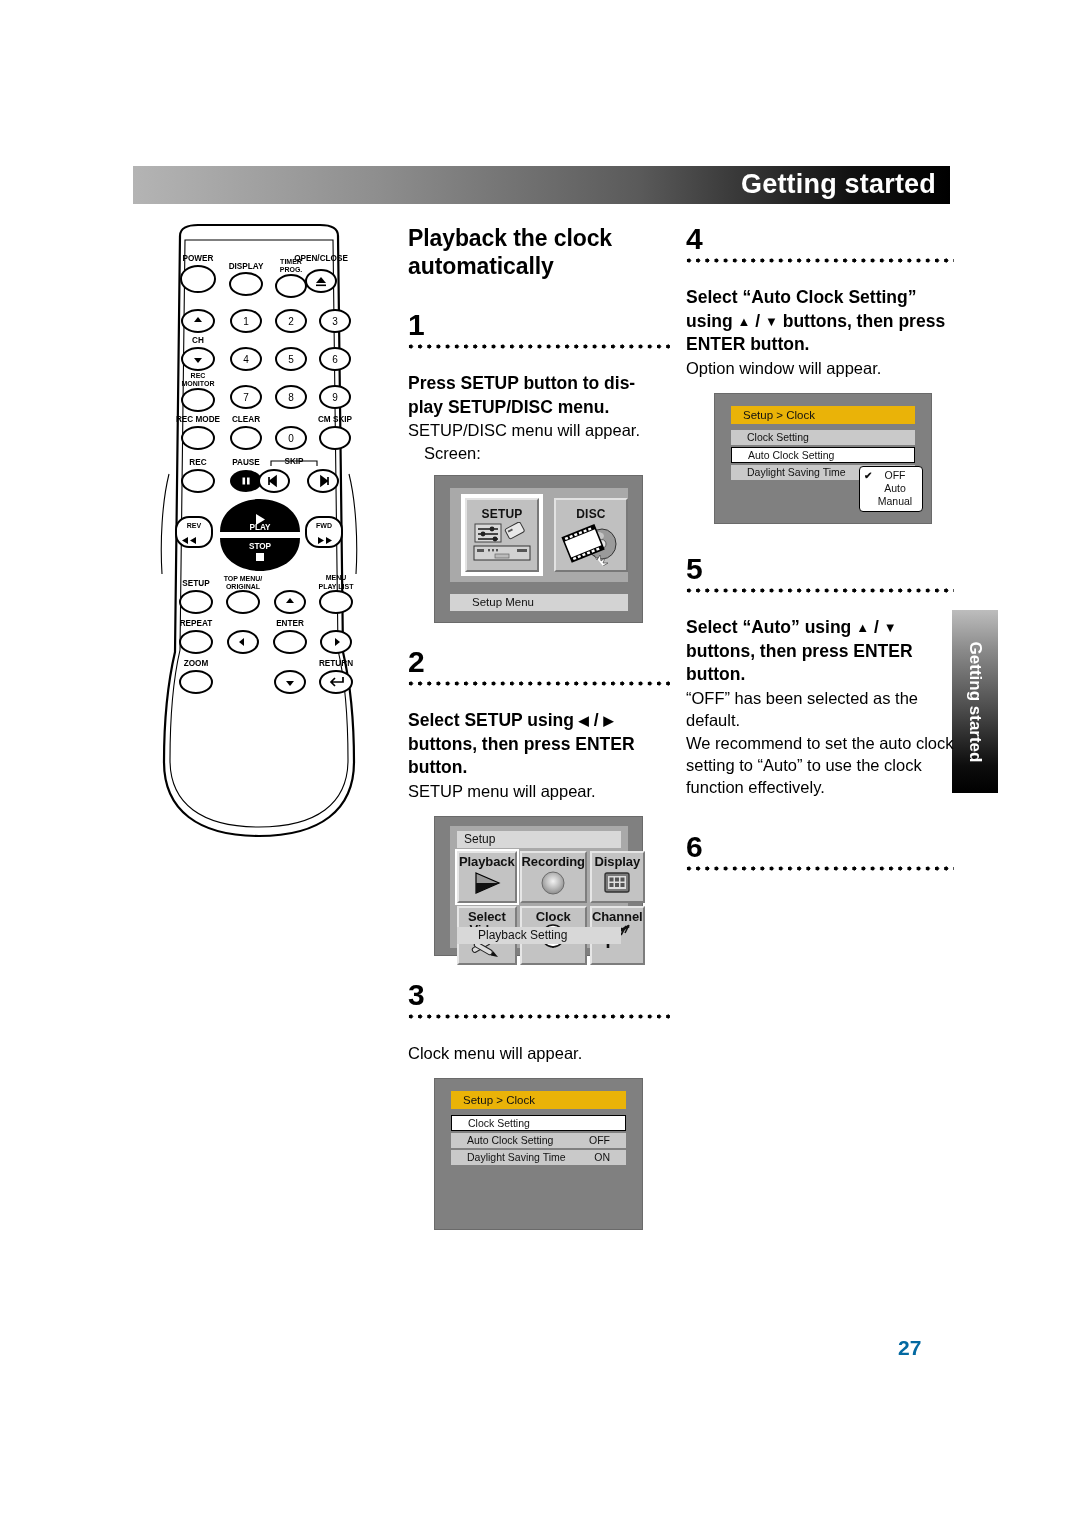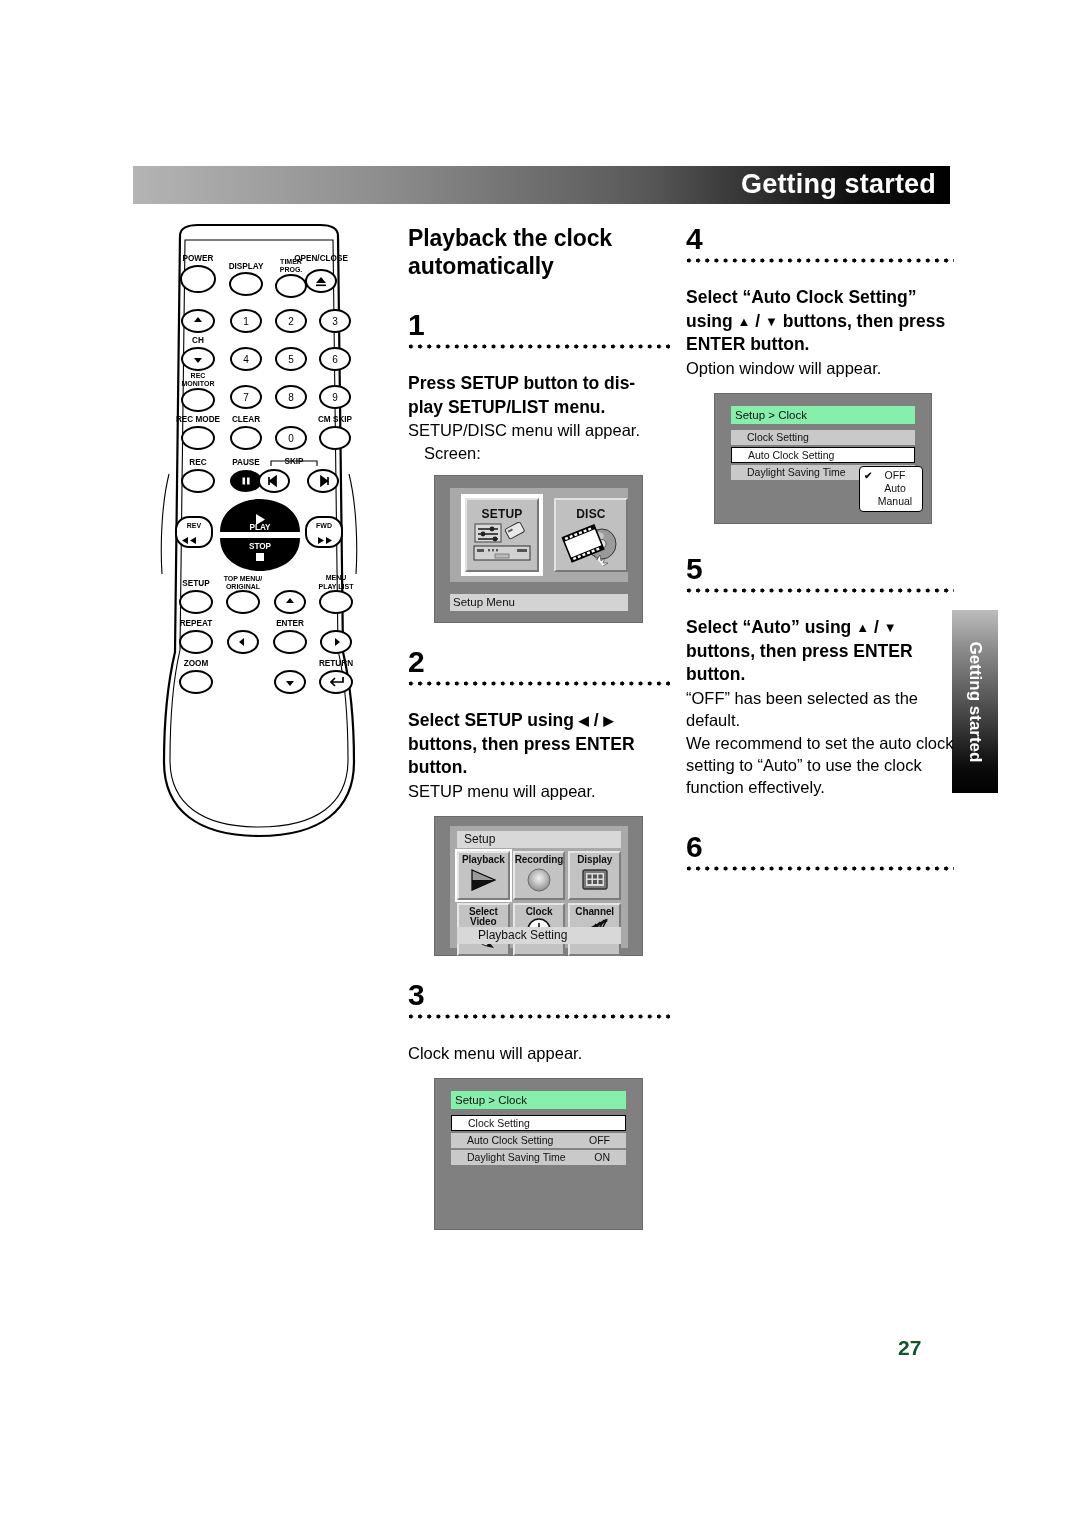--- a/index.html
+++ b/index.html
@@ -57,21 +57,21 @@
     white-space: nowrap;
   }
 
   
   .page-number {
     position: absolute;
     left: 898px;
     top: 1336px;
     font-size: 21px;
     font-weight: bold;
-    color: #14532d;
+    color: #0369a1;
     text-align: center;
   }
 
   
   .remote-wrap {
     position: absolute;
     left: 138px;
     top: 222px;
     width: 240px;
     height: 620px;
@@ -157,21 +157,21 @@
     left: 15px;
   }
   .s1-tile.disc { left: 104px; }
   .s1-tile-label {
     font-size: 12px; font-weight: bold; color: #111; margin-top: 7px; display:block;
     letter-spacing: .2px;
   }
   .s1-bottombar {
     position: absolute; left: 15px; bottom: 11px; width: 178px; height: 17px;
     background: #d3d3d3;
-    font-size: 11.5px; color: #111; line-height: 17px; padding-left: 3px;
+    font-size: 11.5px; color: #111; line-height: 17px; padding-left: 22px;
     box-sizing: border-box;
   }
 
   
   .tv2 { width: 209px; height: 140px; margin: 14px 0 0 26px; }
   .s2-panel {
     position: absolute; left: 15px; top: 9px; width: 178px; height: 122px;
     background: #a9a9a9;
   }
   .s2-titlebar {
@@ -185,36 +185,36 @@
     gap: 3px;
   }
   .s2-cell {
     background: #c3c3c3;
     border-top: 2px solid #e6e6e6; border-left: 2px solid #e6e6e6;
     border-right: 2px solid #7d7d7d; border-bottom: 2px solid #7d7d7d;
     box-sizing: border-box; position: relative; text-align: center;
   }
   .s2-cell.sel { outline: 2px solid #ffffff; }
   .s2-cell-label {
-    font-size: 10px; font-weight: bold; color: #111; display: block;
+    font-size: 13px; font-weight: bold; color: #111; display: block;
     margin-top: 2px; line-height: 1.05; letter-spacing: -0.1px;
   }
   .s2-bottombar {
     position: absolute; left: 7px; bottom: 4px; width: 164px; height: 17px;
     background: #d8d8d8; font-size: 12px; color: #111; line-height: 17px;
     padding-left: 21px; box-sizing: border-box;
   }
 
   
   .tv3 { width: 209px; height: 152px; margin: 14px 0 0 26px; }
   .tv4 { width: 218px; height: 131px; margin: 14px 0 0 28px; }
   .cl-title {
     position: absolute; left: 16px; top: 12px; right: 16px; height: 18px;
-    background: #86efac; font-size: 11.5px; color: #111; line-height: 18px;
-    padding-left: 4px; box-sizing: border-box;
+    background: #eab308; font-size: 11.5px; color: #111; line-height: 18px;
+    padding-left: 12px; box-sizing: border-box;
   }
   .cl-rows { position: absolute; left: 16px; right: 16px; top: 36px; }
   .cl-row {
     height: 15px; background: #c9c9c9; margin-bottom: 2px;
     font-size: 10.5px; color: #111; line-height: 15px;
     padding: 0 16px; box-sizing: border-box; position: relative;
     display: flex; justify-content: space-between; align-items: center;
   }
   .cl-row.highlight { background: #ffffff; border: 1.4px solid #000; height: 16px; line-height: 13px; }
   .cl-row.focus { background: #ffffff; border: 1.4px solid #000; height: 16px; line-height: 13px; }
@@ -379,21 +379,21 @@
 </div>
 
 <div class="col-mid">
 
   <h2 class="section-title">Playback the clock automatically</h2>
 
   <div class="step-block">
     <div class="step-num">1</div>
     <div class="dotline"></div>
     <p class="step-head">
-      <span>Press SETUP button to dis-play SETUP/LIST menu.</span>
+      <span>Press SETUP button to dis-play SETUP/DISC menu.</span>
     </p>
     <p class="step-body">SETUP/DISC menu will appear.</p>
     <p class="step-body indent">Screen:</p>
 
     <div class="tv tv1">
       <div class="s1-panel">
         <div class="s1-tile sel">
           <span class="s1-tile-label">SETUP</span>
           <svg width="62" height="44" viewBox="0 0 62 44" style="margin-top:1px">
             <rect x="4" y="2" width="26" height="18" fill="#d9d9d9" stroke="#444" stroke-width="1"></rect>

